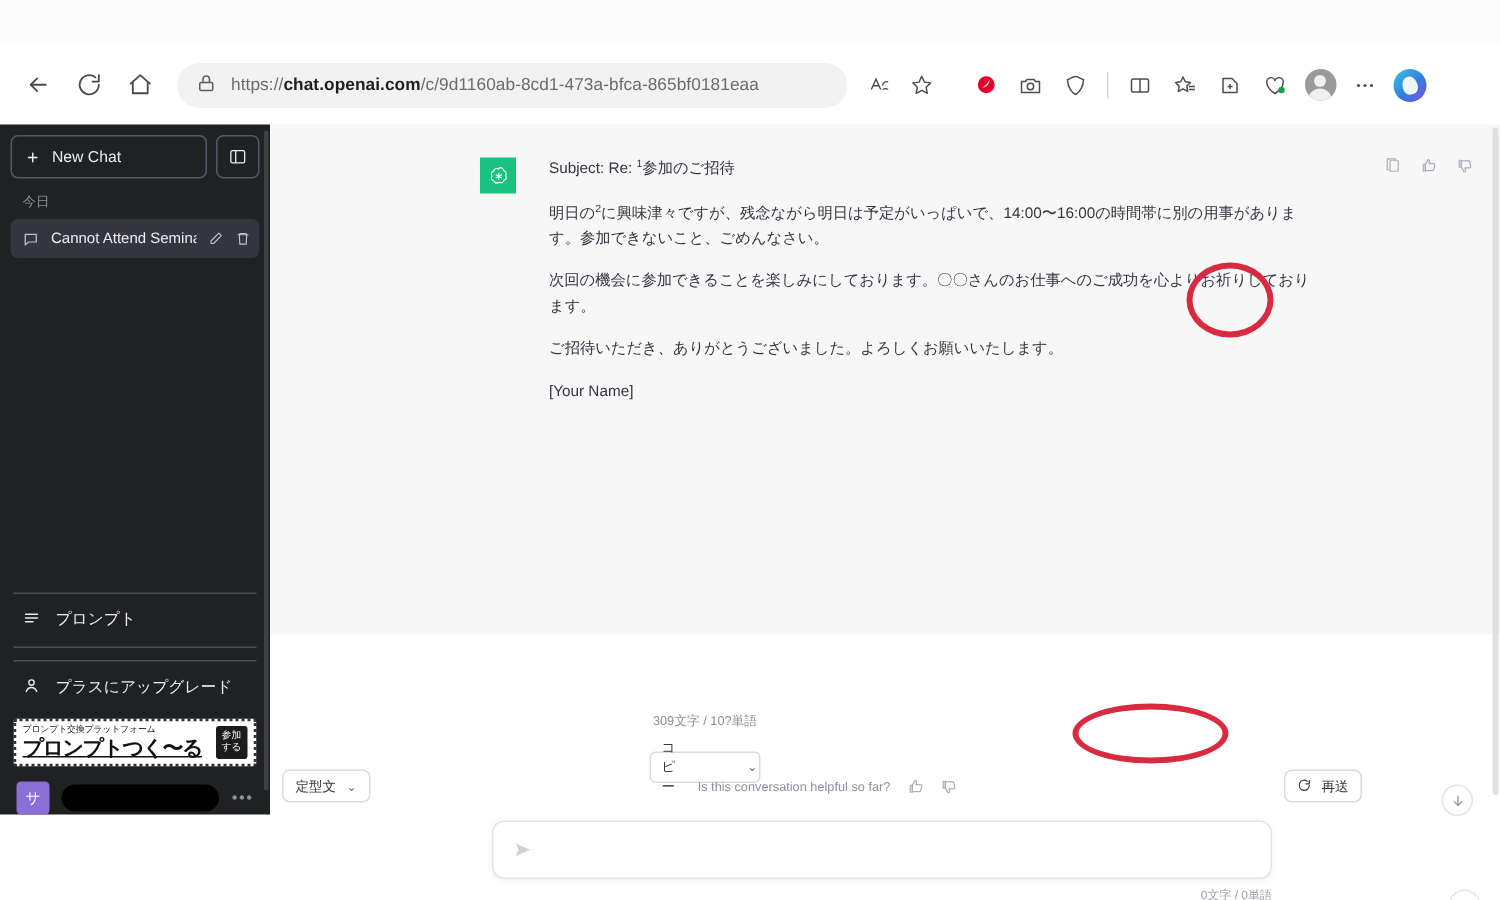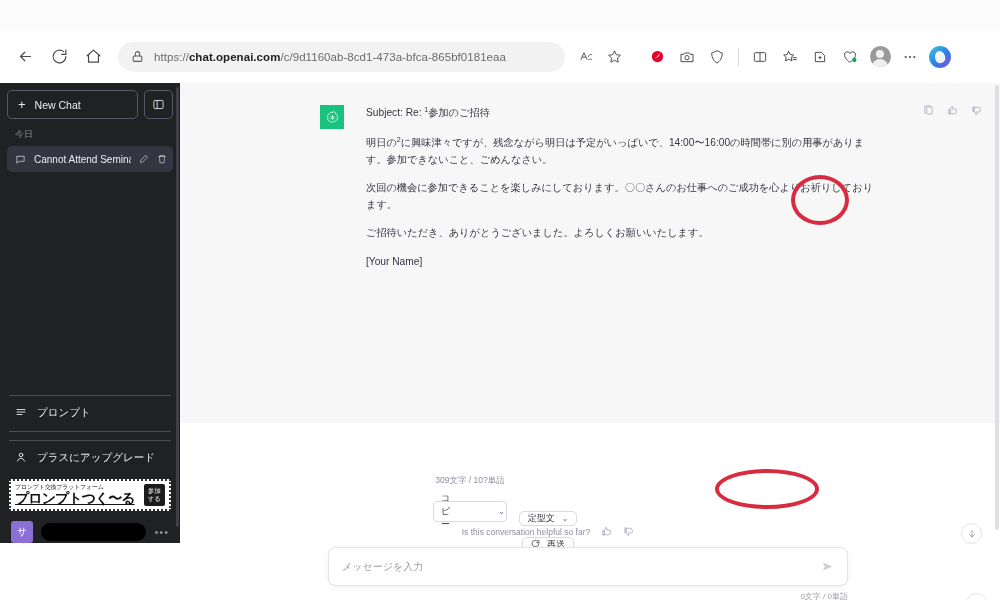--- a/index.html
+++ b/index.html
@@ -160,21 +160,21 @@
   .charcount { font-size: 8.5px; color: #8e8ea0; }
   .copy-select {
     width: 74px; height: 21px; border: 1px solid #d9d9e3; border-radius: 4px;
     background: #fff; display: flex; align-items: center; justify-content: space-between;
     padding: 0 7px; font-size: 9px; color: #343541; gap: 48px;
   }
   .caret { color: #6e6e80; font-size: 8px; }
 
   .toolbar-row {
     position: absolute; left: 0; top: 428px; width: 752px; height: 26px;
-    display: flex; align-items: center; padding: 0 24px 0 8px; flex-direction: column;
+    display: flex; align-items: center; padding: 0 24px 0 8px;
   }
   .pill {
     height: 22px; border: 1px solid #d9d9e3; border-radius: 5px; background: #fff;
     display: flex; align-items: center; gap: 7px; padding: 0 8px;
     font-size: 9px; color: #343541;
   }
   .helpful {
     flex: 1; display: flex; align-items: center; justify-content: center; gap: 11px;
     font-size: 8.5px; color: #8e8ea0;
   }
@@ -497,21 +497,20 @@
             <svg width="9" height="9" viewBox="0 0 24 24" fill="none" stroke="currentColor" stroke-width="2" stroke-linecap="round" stroke-linejoin="round">
                 <path d="M21 12a9 9 0 1 1-3.2-6.9"></path>
                 <polyline points="21 3.5 21 9.5 15 9.5"></polyline>
               </svg>
           </span>
           <span>再送</span>
         </div>
       </div>
 
       <div class="composer">
-        <input type="text" placeholder="メッセージを入力" style="">
         <span class="send-ico">
           <svg width="13" height="13" viewBox="0 0 24 24" fill="currentColor">
               <path d="M3 4l18 8-18 8 4-8z"></path>
             </svg>
         </span>
       </div>
       <div class="composer-count">0文字 / 0単語</div>
 
       <div class="float-btn" id="scroll-down-btn">
         <svg width="10" height="10" viewBox="0 0 24 24" fill="none" stroke="currentColor" stroke-width="2" stroke-linecap="round" stroke-linejoin="round">

